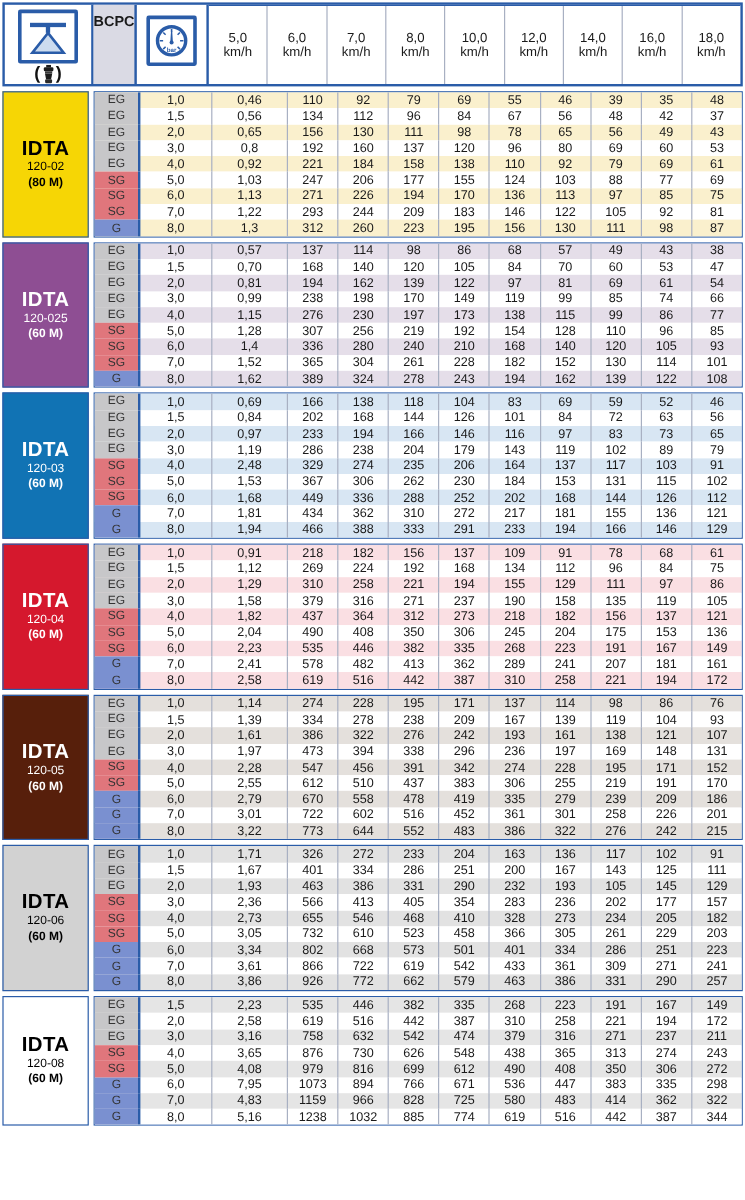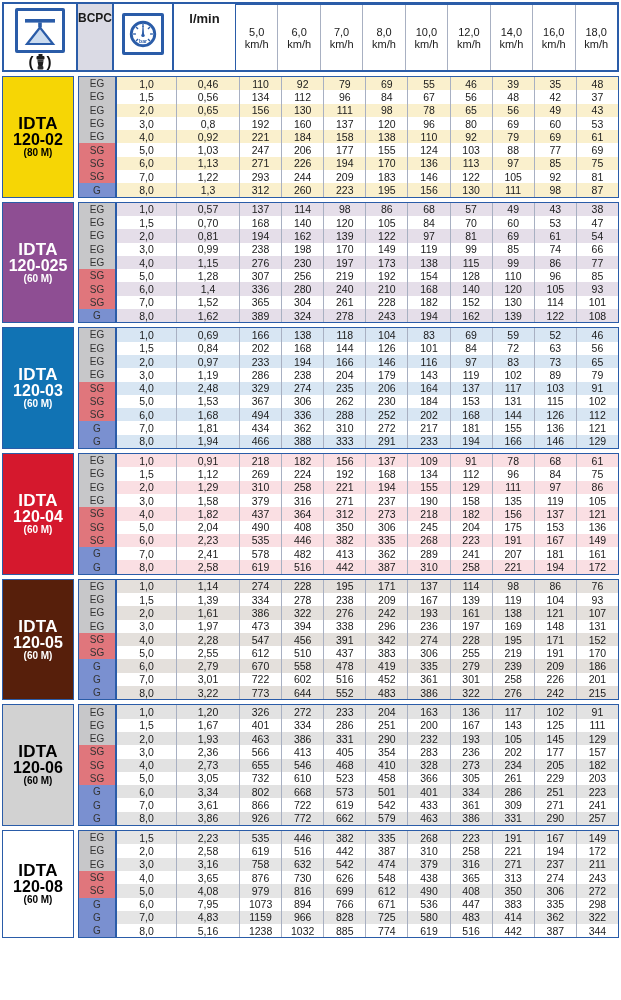--- a/index.html
+++ b/index.html
@@ -60,21 +60,21 @@
   .speed-cell:first-child{border-left:none;}
 
   
   .group{display:flex;margin-top:4px;}
   .glabel{
     width:72px;box-sizing:border-box;border:1px solid #2a5ca8;margin-right:4px;
     display:flex;flex-direction:column;align-items:center;justify-content:center;
     text-align:center;
   }
   .gl1{font-size:17px;font-weight:bold;line-height:18px;letter-spacing:.3px;}
-  .gl2{font-size:16px;font-weight:bold;line-height:14px;}
+  .gl2{font-size:10px;font-weight:normal;line-height:14px;}
   .gl3{font-size:10px;font-weight:bold;line-height:12px;}
   .gtable{flex:1;border:1px solid #2a5ca8;background:#fff;}
   .trow{display:flex;height:13.3px;background:#ffffff;}
   .trow > div{display:flex;align-items:center;justify-content:center;box-sizing:border-box;}
   .bcpc-cell{width:36px;font-size:10px;color:#333;}
   .bar-cell{width:61px;border-left:2px solid #2a5ca8;font-size:10.5px;}
   .lmin-cell{width:63px;border-left:1px solid #a8b0c2;font-size:10.5px;}
   .val-cell{flex:1;border-left:1px solid #a8b0c2;font-size:10.5px;}
 </style>
 </head>
@@ -120,21 +120,20 @@
             <line x1="24.4" y1="24.4" x2="22.3" y2="22.3"></line>
             <line x1="9.6" y1="24.4" x2="11.7" y2="22.3"></line>
           </g>
           <polygon points="15.8,18.5 18.2,18.5 17.5,8.5 16.5,8.5" fill="#2a5ca8"></polygon>
           <circle cx="17" cy="18.5" r="1.8" fill="#2a5ca8"></circle>
           <text x="17" y="26.5" text-anchor="middle" font-size="5.5" font-weight="bold" fill="#2a5ca8" font-family="Liberation Sans, sans-serif">bar</text>
         </svg>
       </div>
     </div>
 
-    <div class="lmin-head">l/min</div>
 
     <div class="lha-block">
       <div class="speed-row" id="speed-row">
           <div class="speed-cell">
             <div class="sv">5,0</div>
             <div class="su">km/h</div>
           </div>
           <div class="speed-cell">
             <div class="sv">6,0</div>
             <div class="su">km/h</div>
@@ -531,21 +530,21 @@
             <div class="val-cell">184</div>
             <div class="val-cell">153</div>
             <div class="val-cell">131</div>
             <div class="val-cell">115</div>
             <div class="val-cell">102</div>
           </div>
           <div class="trow" style="background: rgb(216, 230, 243);">
             <div class="bcpc-cell" style="background: rgb(224, 118, 124);">SG</div>
             <div class="bar-cell">6,0</div>
             <div class="lmin-cell">1,68</div>
-            <div class="val-cell">494</div>
+            <div class="val-cell">449</div>
             <div class="val-cell">336</div>
             <div class="val-cell">288</div>
             <div class="val-cell">252</div>
             <div class="val-cell">202</div>
             <div class="val-cell">168</div>
             <div class="val-cell">144</div>
             <div class="val-cell">126</div>
             <div class="val-cell">112</div>
           </div>
           <div class="trow">
@@ -851,21 +850,21 @@
       <div class="group">
         <div class="glabel" style="background: rgb(210, 210, 210); color: rgb(0, 0, 0);">
           <div class="gl1">IDTA</div>
           <div class="gl2">120-06</div>
           <div class="gl3">(60 M)</div>
         </div>
         <div class="gtable">
           <div class="trow" style="background: rgb(226, 226, 226);">
             <div class="bcpc-cell" style="background: rgb(199, 199, 201);">EG</div>
             <div class="bar-cell">1,0</div>
-            <div class="lmin-cell">1,20</div>
+            <div class="lmin-cell">1,71</div>
             <div class="val-cell">326</div>
             <div class="val-cell">272</div>
             <div class="val-cell">233</div>
             <div class="val-cell">204</div>
             <div class="val-cell">163</div>
             <div class="val-cell">136</div>
             <div class="val-cell">117</div>
             <div class="val-cell">102</div>
             <div class="val-cell">91</div>
           </div>

